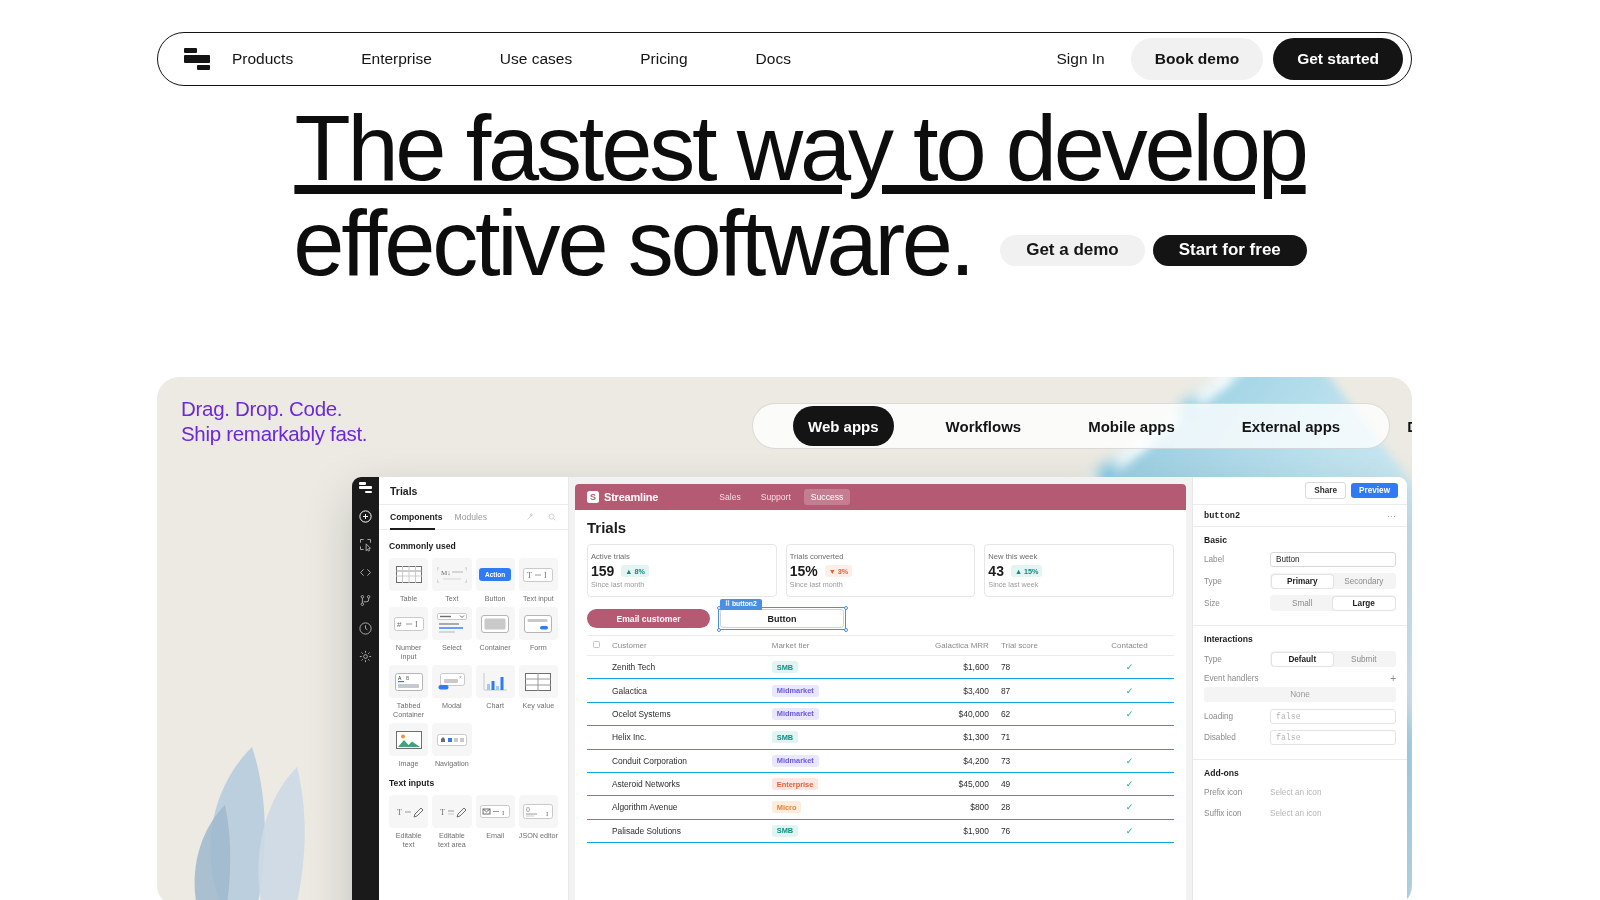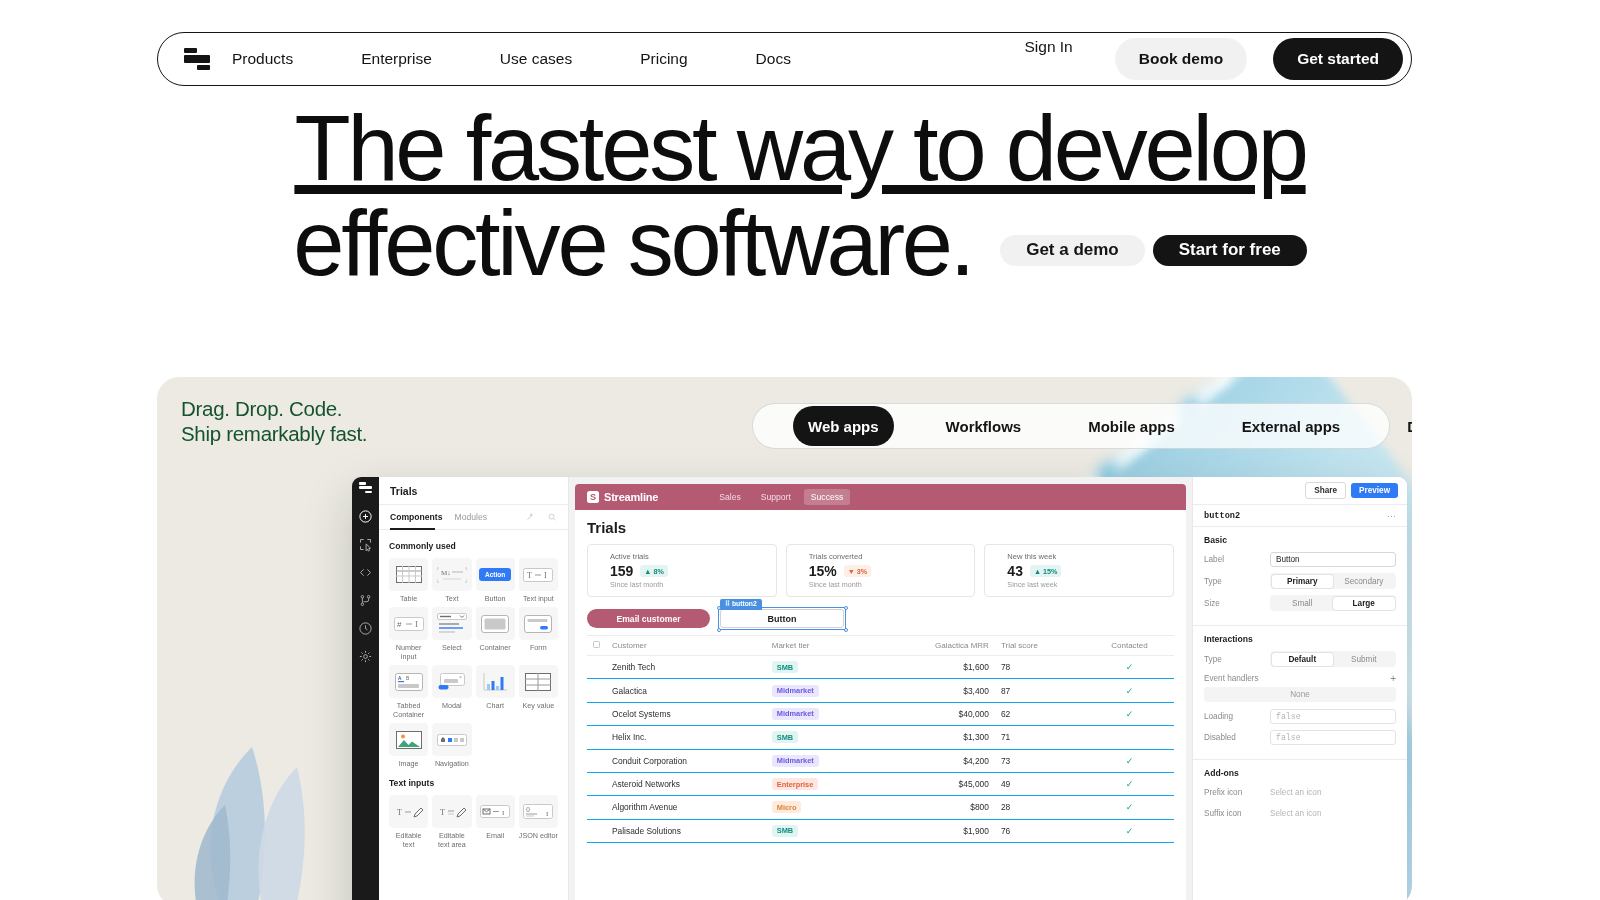--- a/index.html
+++ b/index.html
@@ -27,21 +27,21 @@
   .logo .b2 { width: 26px; height: 8px; background: #141414; border-radius: 1px; }
   .logo .b3 { width: 13px; height: 5px; background: #141414; border-radius: 1px; align-self: flex-end;}
   .nav-link {
     font-size: 15.5px; color: #141414; font-weight: 500;
     padding: 0 0; margin-right: 0; cursor: pointer;
     white-space: nowrap;
   }
   .nav-link-wrap { display:flex; }
   .nav-link-wrap > .nav-link { margin-right: 68px; }
 
-  .nav-right { margin-left: auto; display: flex; gap: 26px; }
+  .nav-right { margin-left: auto; display: flex; align-items: center; gap: 10px; }
   .signin { font-size: 15.5px; color: #141414; font-weight: 500; padding: 0 16px; cursor: pointer; }
   .btn-pill {
     border-radius: 22px; font-size: 15.5px; font-weight: 600;
     display: flex; align-items: center; justify-content: center;
     cursor: pointer; white-space: nowrap;
   }
   .btn-demo { background: #f1f1f2; color: #141414; height: 42px; padding: 0 24px; }
   .btn-start { background: #141414; color: #fff; height: 42px; padding: 0 24px; }
 
   
@@ -118,21 +118,21 @@
     background: linear-gradient(150deg, #5aa9dd 0%, #79c2e6 50%, #cfeaf7 100%);
     filter: blur(10px);
   }
   .leaf-art {
     position: absolute; left: 20px; bottom: -30px;
     width: 230px; height: 250px;
   }
 
   .showcase-title {
     position: absolute; left: 24px; top: 20px;
-    font-size: 20.5px; line-height: 1.2; color: #14532d; font-weight: 400;
+    font-size: 20.5px; line-height: 1.2; color: #6d28d9; font-weight: 400;
     letter-spacing: -0.3px;
   }
 
   .tabs {
     position: absolute; left: 595px; top: 26px;
     width: 638px; height: 46px;
     background: rgba(255,255,255,0.78);
     border: 1px solid rgba(20,20,20,0.14);
     border-radius: 23px;
     display: flex; align-items: center; padding: 3px;
@@ -199,21 +199,21 @@
   .sl-bar { height: 26px; background: #b45a72; display:flex; align-items:center; padding: 0 12px; gap: 18px; }
   .sl-logo { display:flex; align-items:center; gap:5px; color:#fff; font-weight:800; font-size:11px; letter-spacing:-0.2px;}
   .sl-mark { width:12px;height:12px;border-radius:2.5px;background:#fff;color:#b45a72;
              font-size:9px;font-weight:900;display:flex;align-items:center;justify-content:center;}
   .sl-nav { display:flex; align-items:center; gap: 6px; margin-left: 36px;}
   .sl-nav span { font-size:8.6px; color:#f3dde4; padding: 3px 7px; border-radius: 3px; cursor:pointer; }
   .sl-nav span.on { background: rgba(255,255,255,0.22); color:#fff; }
   .sl-body { padding: 9px 12px; }
   .sl-h1 { font-size: 15px; font-weight: 700; color:#1c1c1c; margin-bottom: 8px; }
   .kpis { display:flex; gap: 9px; }
-  .kpi { flex:1; border:1px solid #e6e6e6; border-radius:4px; padding: 7px 22px; }
+  .kpi { flex:1; border:1px solid #e6e6e6; border-radius:4px; padding: 7px 3px; }
   .kpi-l { font-size:7.6px; color:#6b6b6b; }
   .kpi-row { display:flex; align-items:center; gap:7px; margin: 2px 0 1px; }
   .kpi-v { font-size:14px; font-weight:700; color:#1c1c1c; }
   .kpi-d { font-size:7.2px; font-weight:700; padding: 1.5px 4px; border-radius: 3px; }
   .kpi-d.up { background:#e3f4f3; color:#0e8a7d; }
   .kpi-d.down { background:#fdeee7; color:#e2603a; }
   .kpi-s { font-size:7.2px; color:#9a9a9a; }
 
   .btn-row { display:flex; align-items:center; gap: 10px; margin: 12px 0 7px; position: relative;}
   .email-btn { width: 123px; height: 19px; border-radius: 10px; background:#b45a72;

